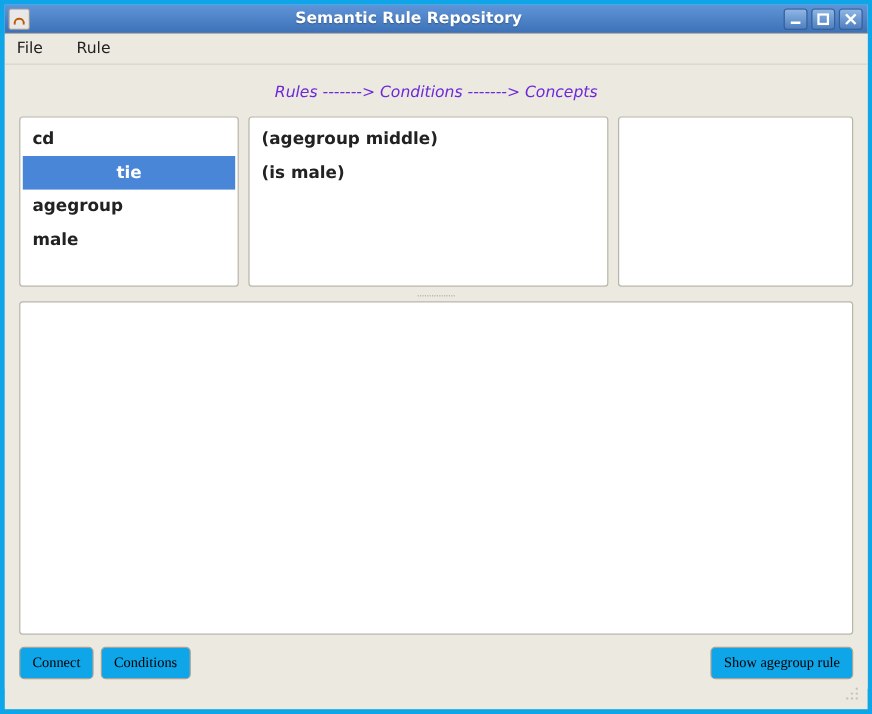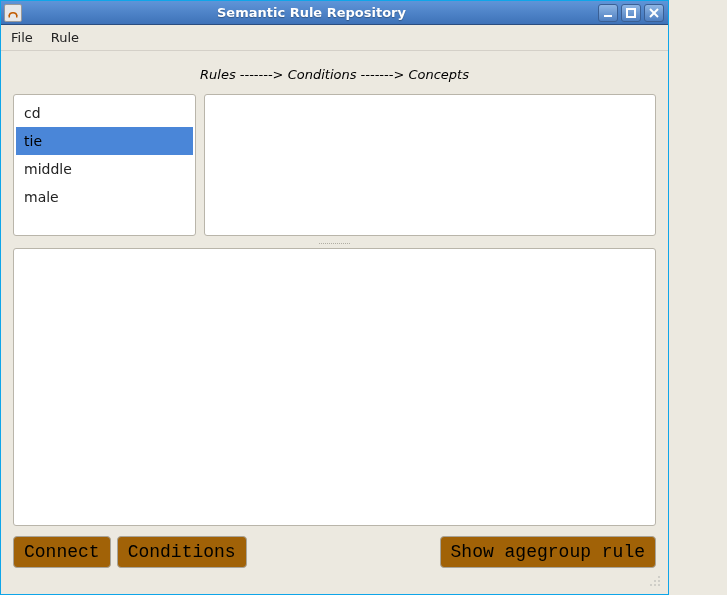--- a/index.html
+++ b/index.html
@@ -52,98 +52,100 @@
   }
   .titlebar .win-btn svg { width: 10px; height: 10px; stroke: #fff; stroke-width: 2; fill: none; }
   
   .menubar {
     height: 26px;
     background: #ece9e0;
     border-bottom: 1px solid #d4d0c8;
     display: flex;
     align-items: center;
     padding: 0 6px;
-    gap: 10px;
+    gap: 20px;
   }
   .menubar .menu-item {
     padding: 2px 4px;
   }
   
   .content {
     padding: 10px 12px 8px 12px;
     background: #ece9e0;
   }
   .subtitle {
     text-align: center;
-    color: #000000;
+    color: #6d28d9;
     font-style: italic;
     font-size: 13px;
     padding: 6px 0 12px 0;
   }
   .panels-row {
     display: flex;
     gap: 8px;
     width: 100%;
     margin-bottom: 8px;
   }
   .panel {
     background: #fff;
     border: 1px solid #b9b5aa;
     border-radius: 3px;
+    font-weight: bold;
   }
   .panel.listbox {
     height: 142px;
     padding: 4px 2px;
     overflow: hidden;
   }
   .rules-panel { flex: 0 0 183px; }
   .conditions-panel { flex: 0 0 300px; }
   .concepts-panel { flex: 1; }
   .list-item {
     padding: 4px 8px;
     font-size: 14px;
     line-height: 20px;
     white-space: nowrap;
   }
   .list-item.selected {
     background: #4a86d8;
-    color: #000000;
+    color: #ffffff;
+    text-align: center;
   }
   .big-panel {
     width: 100%;
     height: 278px;
     background: #fff;
     border: 1px solid #b9b5aa;
     border-radius: 3px;
     margin-bottom: 10px;
   }
   .button-row {
     display: flex;
     align-items: center;
     gap: 6px;
   }
   .btn {
-    background: #a16207;
+    background: #0ea5e9;
     border: 1px solid #a8a49a;
     border-radius: 4px;
     padding: 5px 10px;
-    font-size: 18px;
-    font-family: Liberation Mono, monospace;
+    font-size: 12px;
+    font-family: Liberation Serif, serif;
     cursor: pointer;
   }
   .spacer { flex: 1; }
   
   .resize-grip {
     position: absolute;
     right: 6px; bottom: 6px;
     width: 14px; height: 14px;
     opacity: 0.5;
   }
   .resize-grip svg { width: 14px; height: 14px; }
-  .root { position: relative; width: 669px; height: 595px; border: 1px solid #0ea5e9; }
+  .root { position: relative; width: 727px; height: 595px; border: 4px solid #0ea5e9; }
   
   .splitter-dots {
     height: 6px;
     display: flex;
     justify-content: center;
     align-items: center;
     gap: 1px;
     margin: -4px 0 2px 0;
   }
   .splitter-dots span { width:1px; height:1px; background:#b0ada3; }
@@ -188,24 +190,28 @@
 
 <div class="content">
 
   <div class="subtitle">Rules -------&gt; Conditions -------&gt; Concepts</div>
 
   <div class="panels-row">
 
     <div class="panel listbox rules-panel" id="rules-list">
           <div class="list-item">cd</div>
           <div class="list-item selected">tie</div>
-          <div class="list-item">middle</div>
+          <div class="list-item">agegroup</div>
           <div class="list-item">male</div>
         </div>
 
+    <div class="panel listbox conditions-panel" id="conditions-list">
+          <div class="list-item">(agegroup middle)</div>
+          <div class="list-item">(is male)</div>
+        </div>
 
     <div class="panel listbox concepts-panel" id="concepts-list"></div>
   </div>
 
   <div class="splitter-dots">
     <span></span>
         <span></span>
         <span></span>
         <span></span>
         <span></span>

